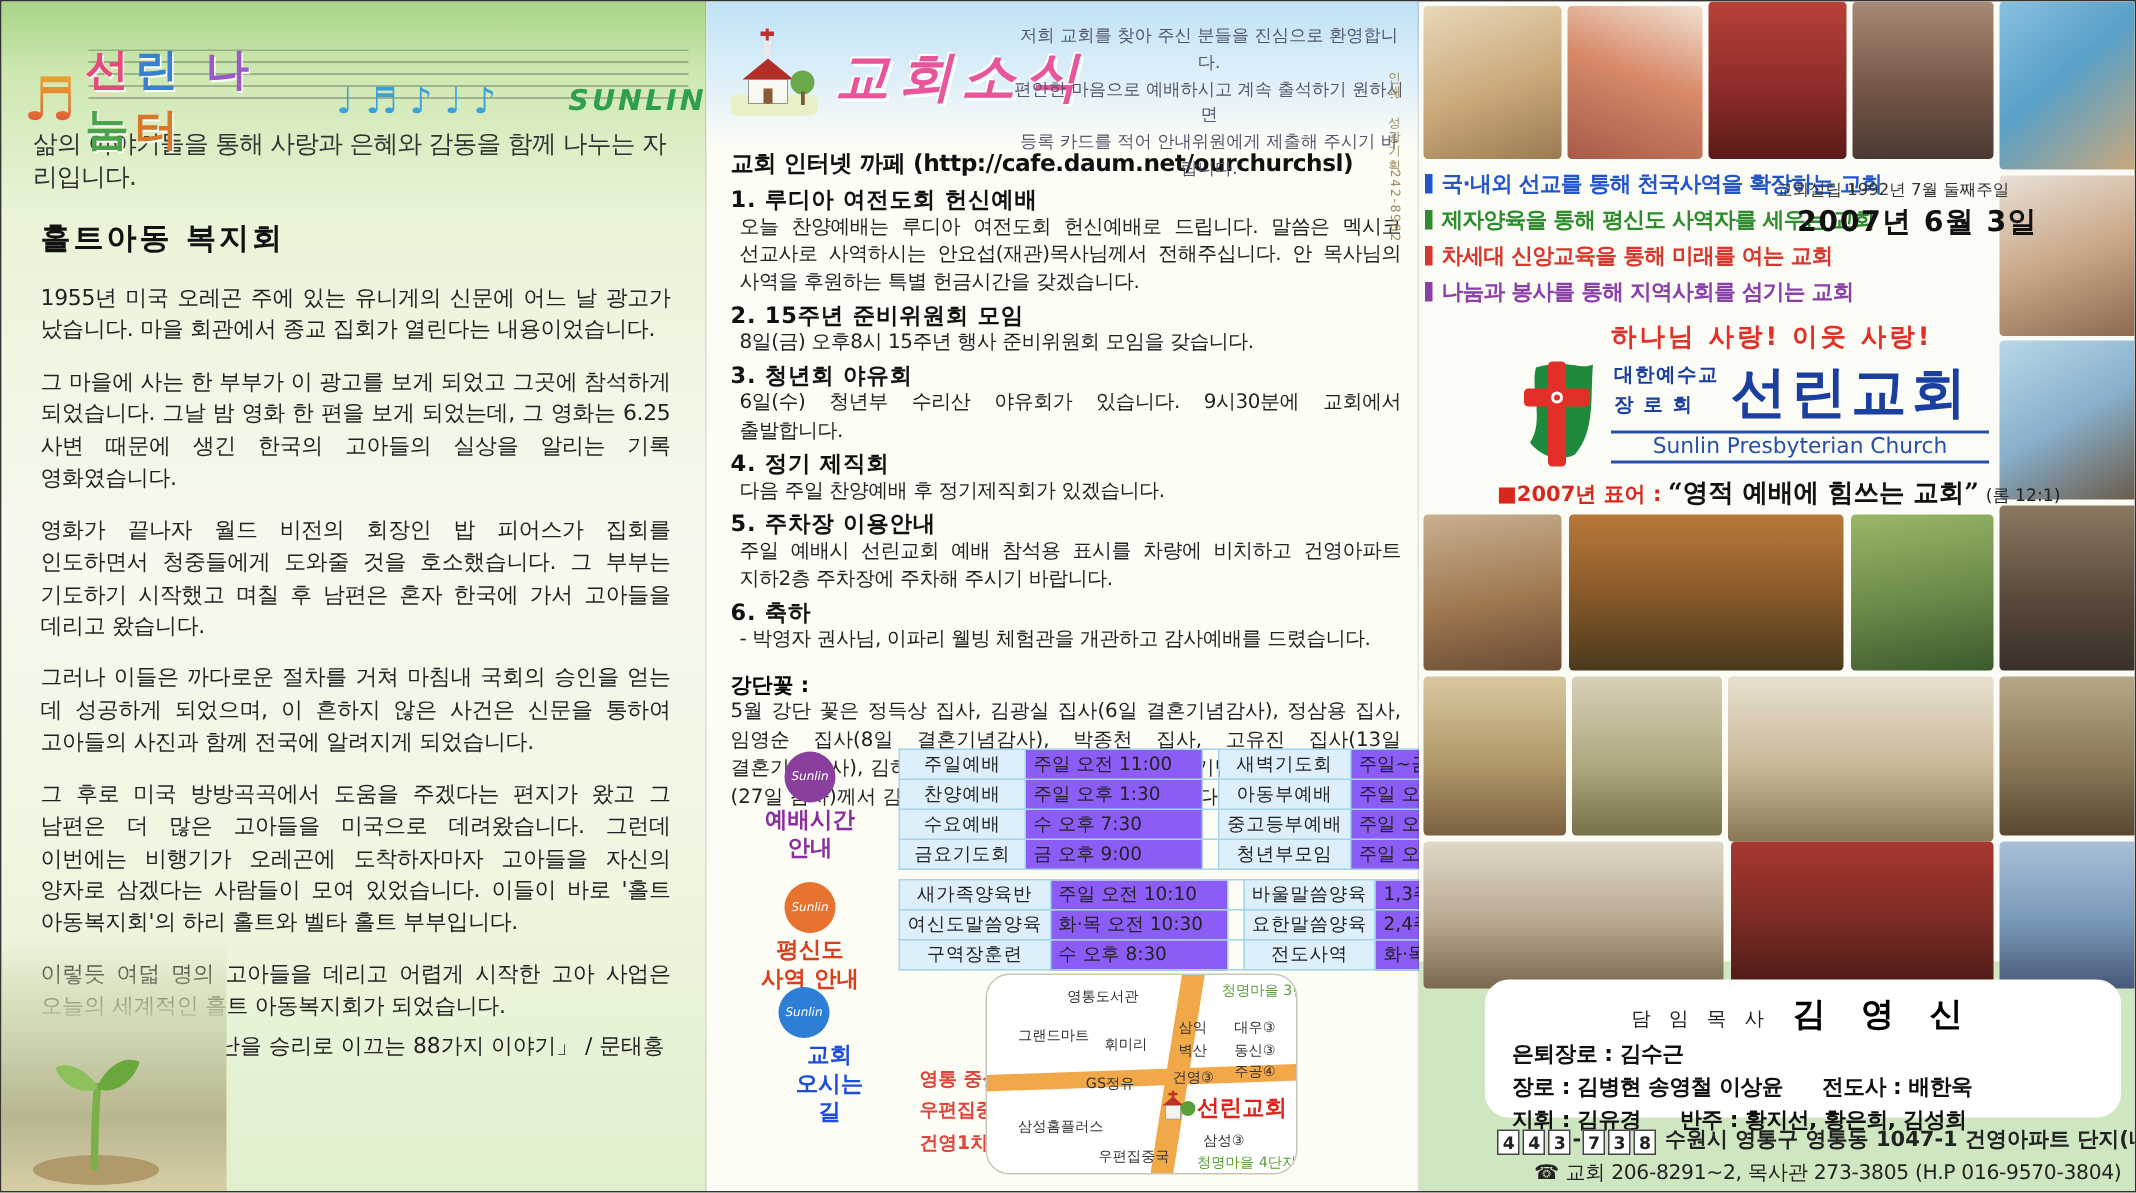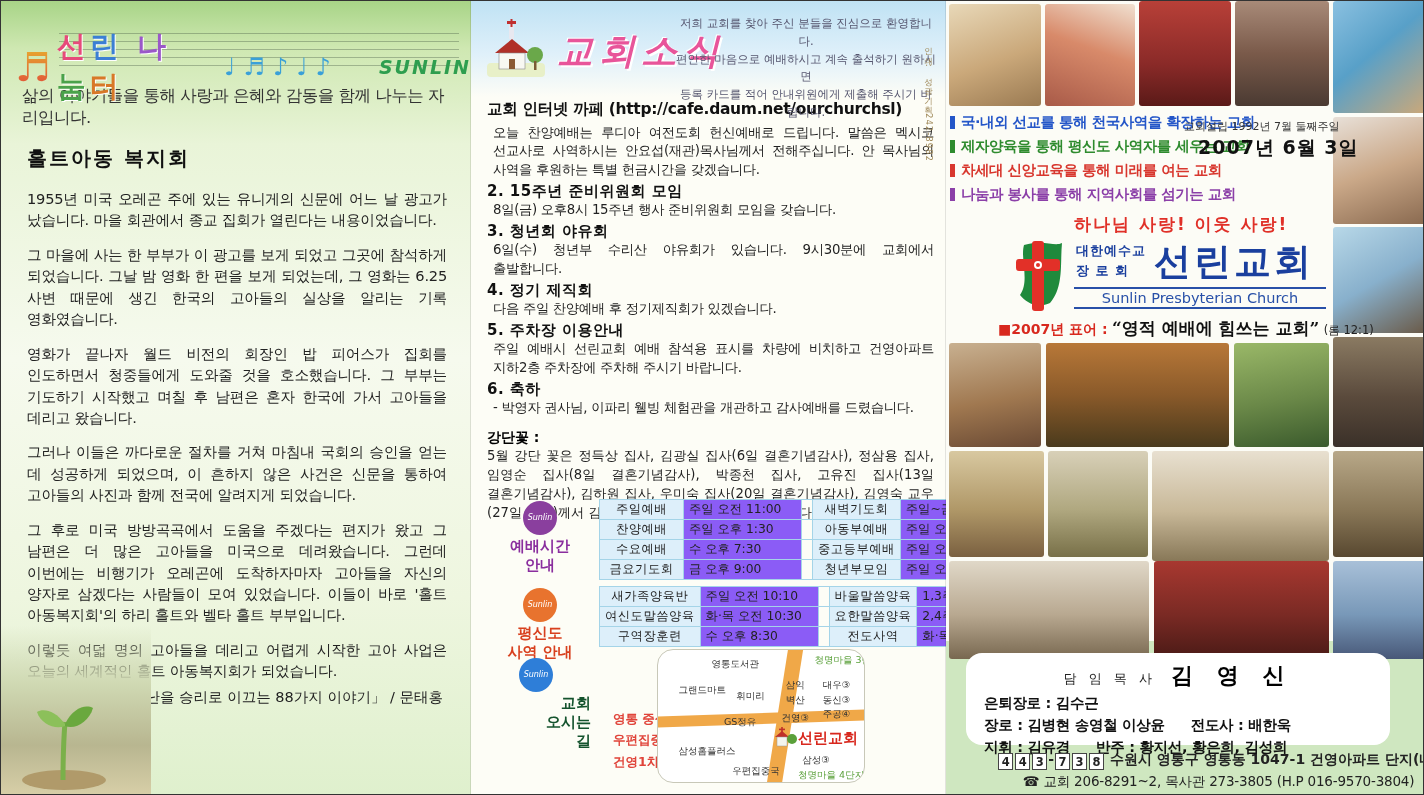--- a/index.html
+++ b/index.html
@@ -89,21 +89,21 @@
   .denom { position:absolute; left:130px; top:240px; color:#1a3f9e; font-weight:bold; font-size:13px;
     line-height:1.5; letter-spacing:1px; }
   .church-name { position:absolute; left:208px; top:236px; color:#1a3f9e; font-weight:bold; font-size:37px;
     letter-spacing:3px; }
   .eng-name { position:absolute; left:128px; top:286px; width:252px; text-align:center; color:#2850a8;
     font-size:14.5px; border-top:2px solid #2850a8; border-bottom:2px solid #2850a8; padding:1px 0; }
   .motto { position:absolute; left:52px; top:316px; font-size:14px; white-space:nowrap; }
   .motto .mlab { color:#d8281e; font-weight:bold; }
   .motto .mquote { font-size:17px; font-weight:bold; color:#111; font-family:"DejaVu Serif","Liberation Serif",serif; }
   .motto .mref { font-size:11.5px; color:#222; }
-  .staff-card { position:absolute; left:20px; top:652px; width:424px; height:92px; background:#fff;
+  .staff-card { position:absolute; left:44px; top:652px; width:424px; height:92px; background:#fff;
     border-radius:16px; padding:8px 18px 0; }
   .staff-line1 { text-align:center; margin-bottom:2px; }
   .staff-role { font-size:13px; letter-spacing:4px; color:#222; margin-right:10px; }
   .staff-name { font-size:22px; font-weight:bold; letter-spacing:8px; color:#000; }
   .staff-row { display:flex; justify-content:flex-start; gap:26px; font-size:14.5px; font-weight:bold;
     color:#111; line-height:1.5; letter-spacing:-0.3px; }
   .addr { position:absolute; left:0; top:750px; width:545px; text-align:center; color:#222; }
   .addr-line1 { font-size:14px; font-weight:bold; }
   .pbox { display:inline-block; width:15px; height:17px; border:1px solid #444; background:#fff;
     font-size:11.5px; line-height:17px; text-align:center; margin:0 1px; vertical-align:-2px; }
@@ -162,20 +162,21 @@
       <div class="soshik">교회소식</div>
       <div class="welcome">
         <div>저희 교회를 찾아 주신 분들을 진심으로 환영합니다.</div>
         <div>편안한 마음으로 예배하시고 계속 출석하기 원하시면</div>
         <div>등록 카드를 적어 안내위원에게 제출해 주시기 바랍니다.</div>
       </div>
     </div>
     <div class="mid-body">
       <div class="cafe-line">교회 인터넷 까페 (http://cafe.daum.net/ourchurchsl)</div>
       <div class="news-item">
+        <h3>1. 루디아 여전도회 헌신예배</h3>
         <p>오늘 찬양예배는 루디아 여전도회 헌신예배로 드립니다. 말씀은 멕시코 선교사로 사역하시는 안요섭(재관)목사님께서 전해주십니다. 안 목사님의 사역을 후원하는 특별 헌금시간을 갖겠습니다.</p>
       </div>
       <div class="news-item">
         <h3>2. 15주년 준비위원회 모임</h3>
         <p>8일(금) 오후8시 15주년 행사 준비위원회 모임을 갖습니다.</p>
       </div>
       <div class="news-item">
         <h3>3. 청년회 야유회</h3>
         <p>6일(수) 청년부 수리산 야유회가 있습니다. 9시30분에 교회에서 출발합니다.</p>
       </div>
@@ -270,21 +271,21 @@
           <td class="lab">전도사역</td>
           <td class="val">화·목 낮 12시</td>
         </tr>
       </tbody>
         </table>
     </div>
 
     <div class="sec" style="top:655px; width:460px; height:130px;">
       <div class="sec-badge" style="width:110px">
         <span class="badge-circle" style="background:#2e7ed8">Sunlin</span>
-        <div class="badge-label" style="color:#14532d; text-align:right; padding-left:34px;">
+        <div class="badge-label" style="color:#1d4ed8; text-align:center; padding-left:34px;">
           <div>교회</div>
           <div>오시는</div>
           <div>길</div>
         </div>
       </div>
       <div style="position:relative; width:340px;">
         <div class="directions">
           <div>영통 중심가</div>
           <div>우편집중국 옆</div>
           <div>건영1차아파트 상가</div>

